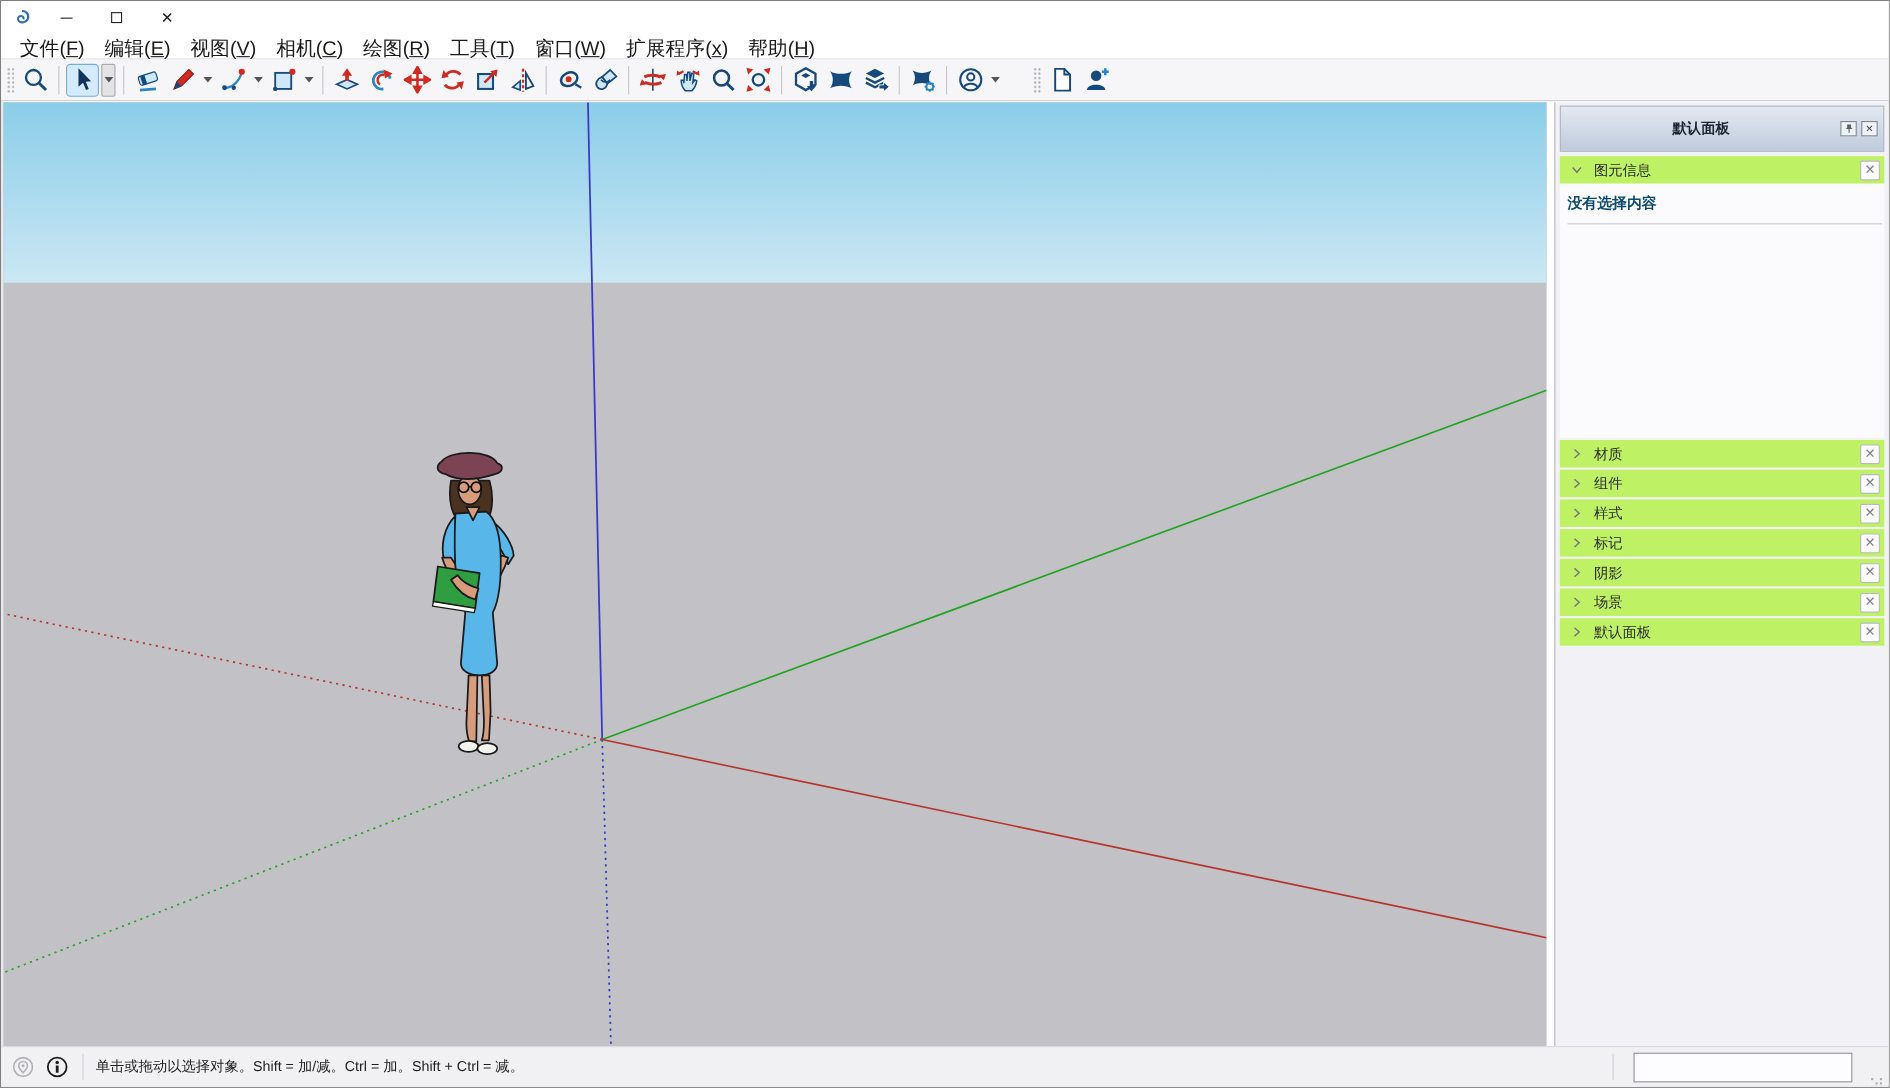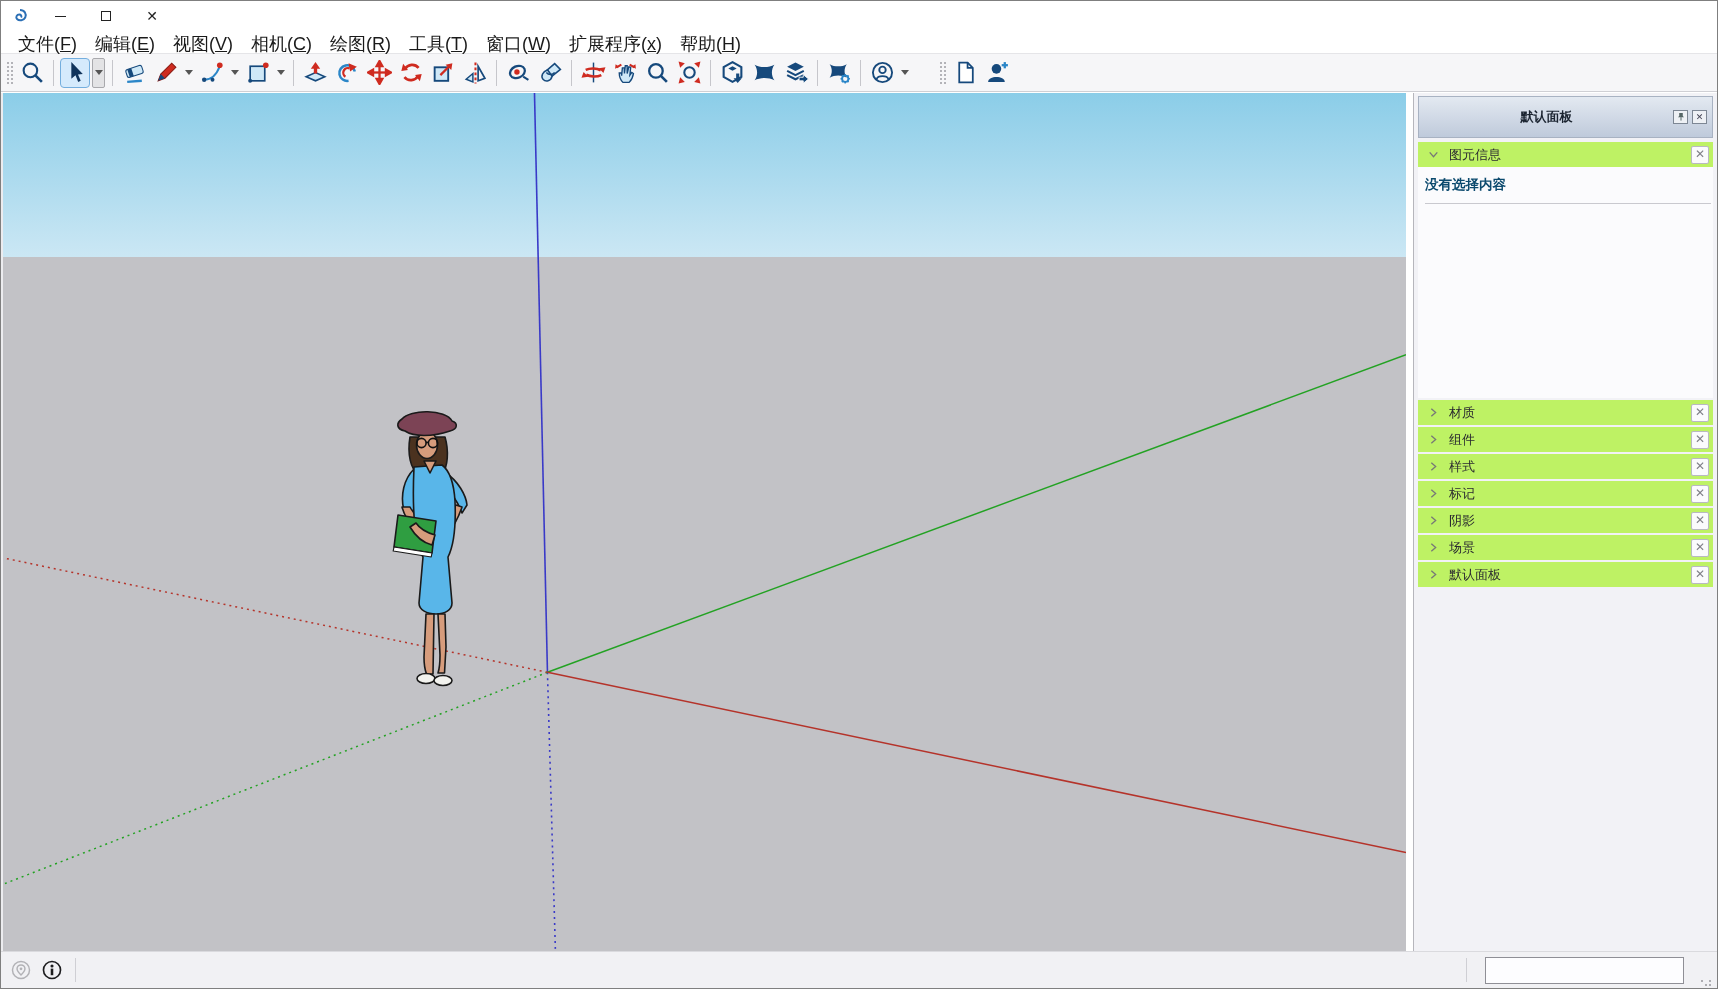--- a/index.html
+++ b/index.html
@@ -465,17 +465,18 @@
         </svg>
       </span>
     <span class="sb-icon">
         <svg viewBox="0 0 24 24" fill="none">
           <circle cx="12" cy="12" r="9.3" stroke="#1d1d1f" stroke-width="1.8"></circle>
           <circle cx="12" cy="7.6" r="1.7" fill="#1d1d1f"></circle>
           <path d="M10.6 10.5 h2.8 v7.2 h-2.8 z" fill="#1d1d1f"></path>
         </svg>
       </span>
     <span class="sb-sep"></span>
+    <span class="sb-hint">单击或拖动以选择对象。Shift = 加/减。Ctrl = 加。Shift + Ctrl = 减。</span>
     <span class="measure-sep"></span>
     <input class="measure" value="" style="">
     <span class="grip-corner"></span>
   </div>
 </div>
 
 </body></html>

